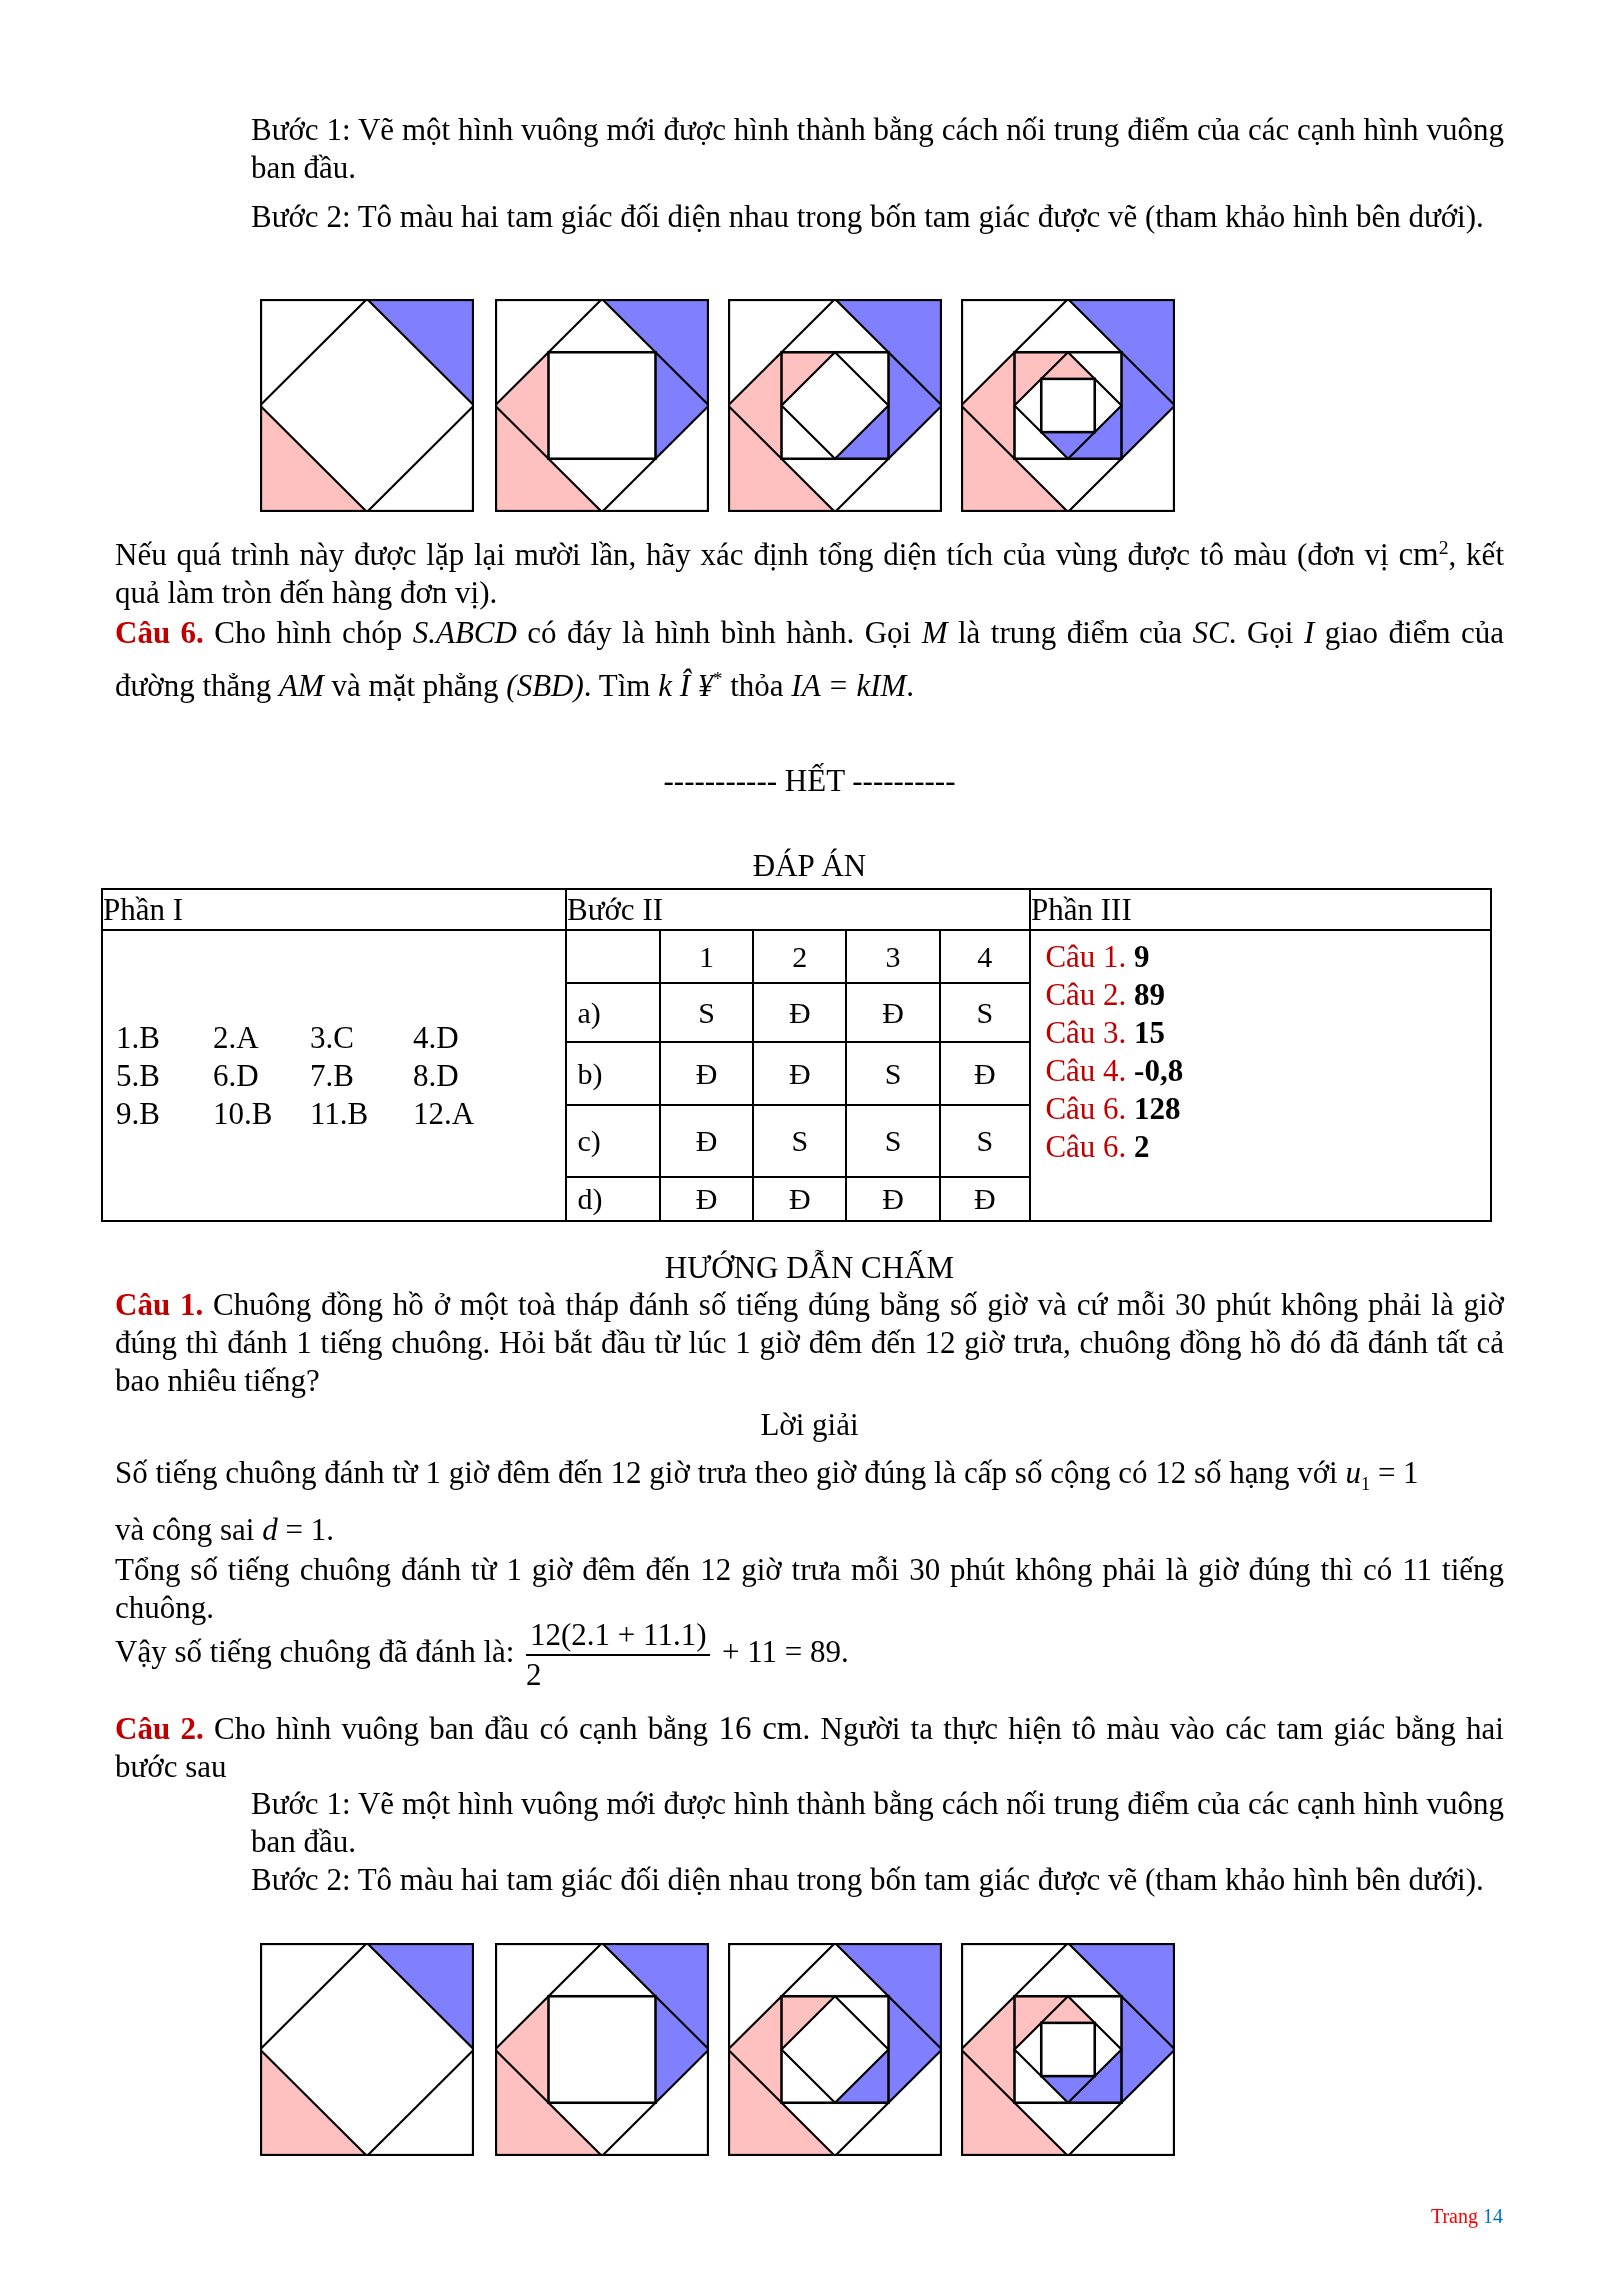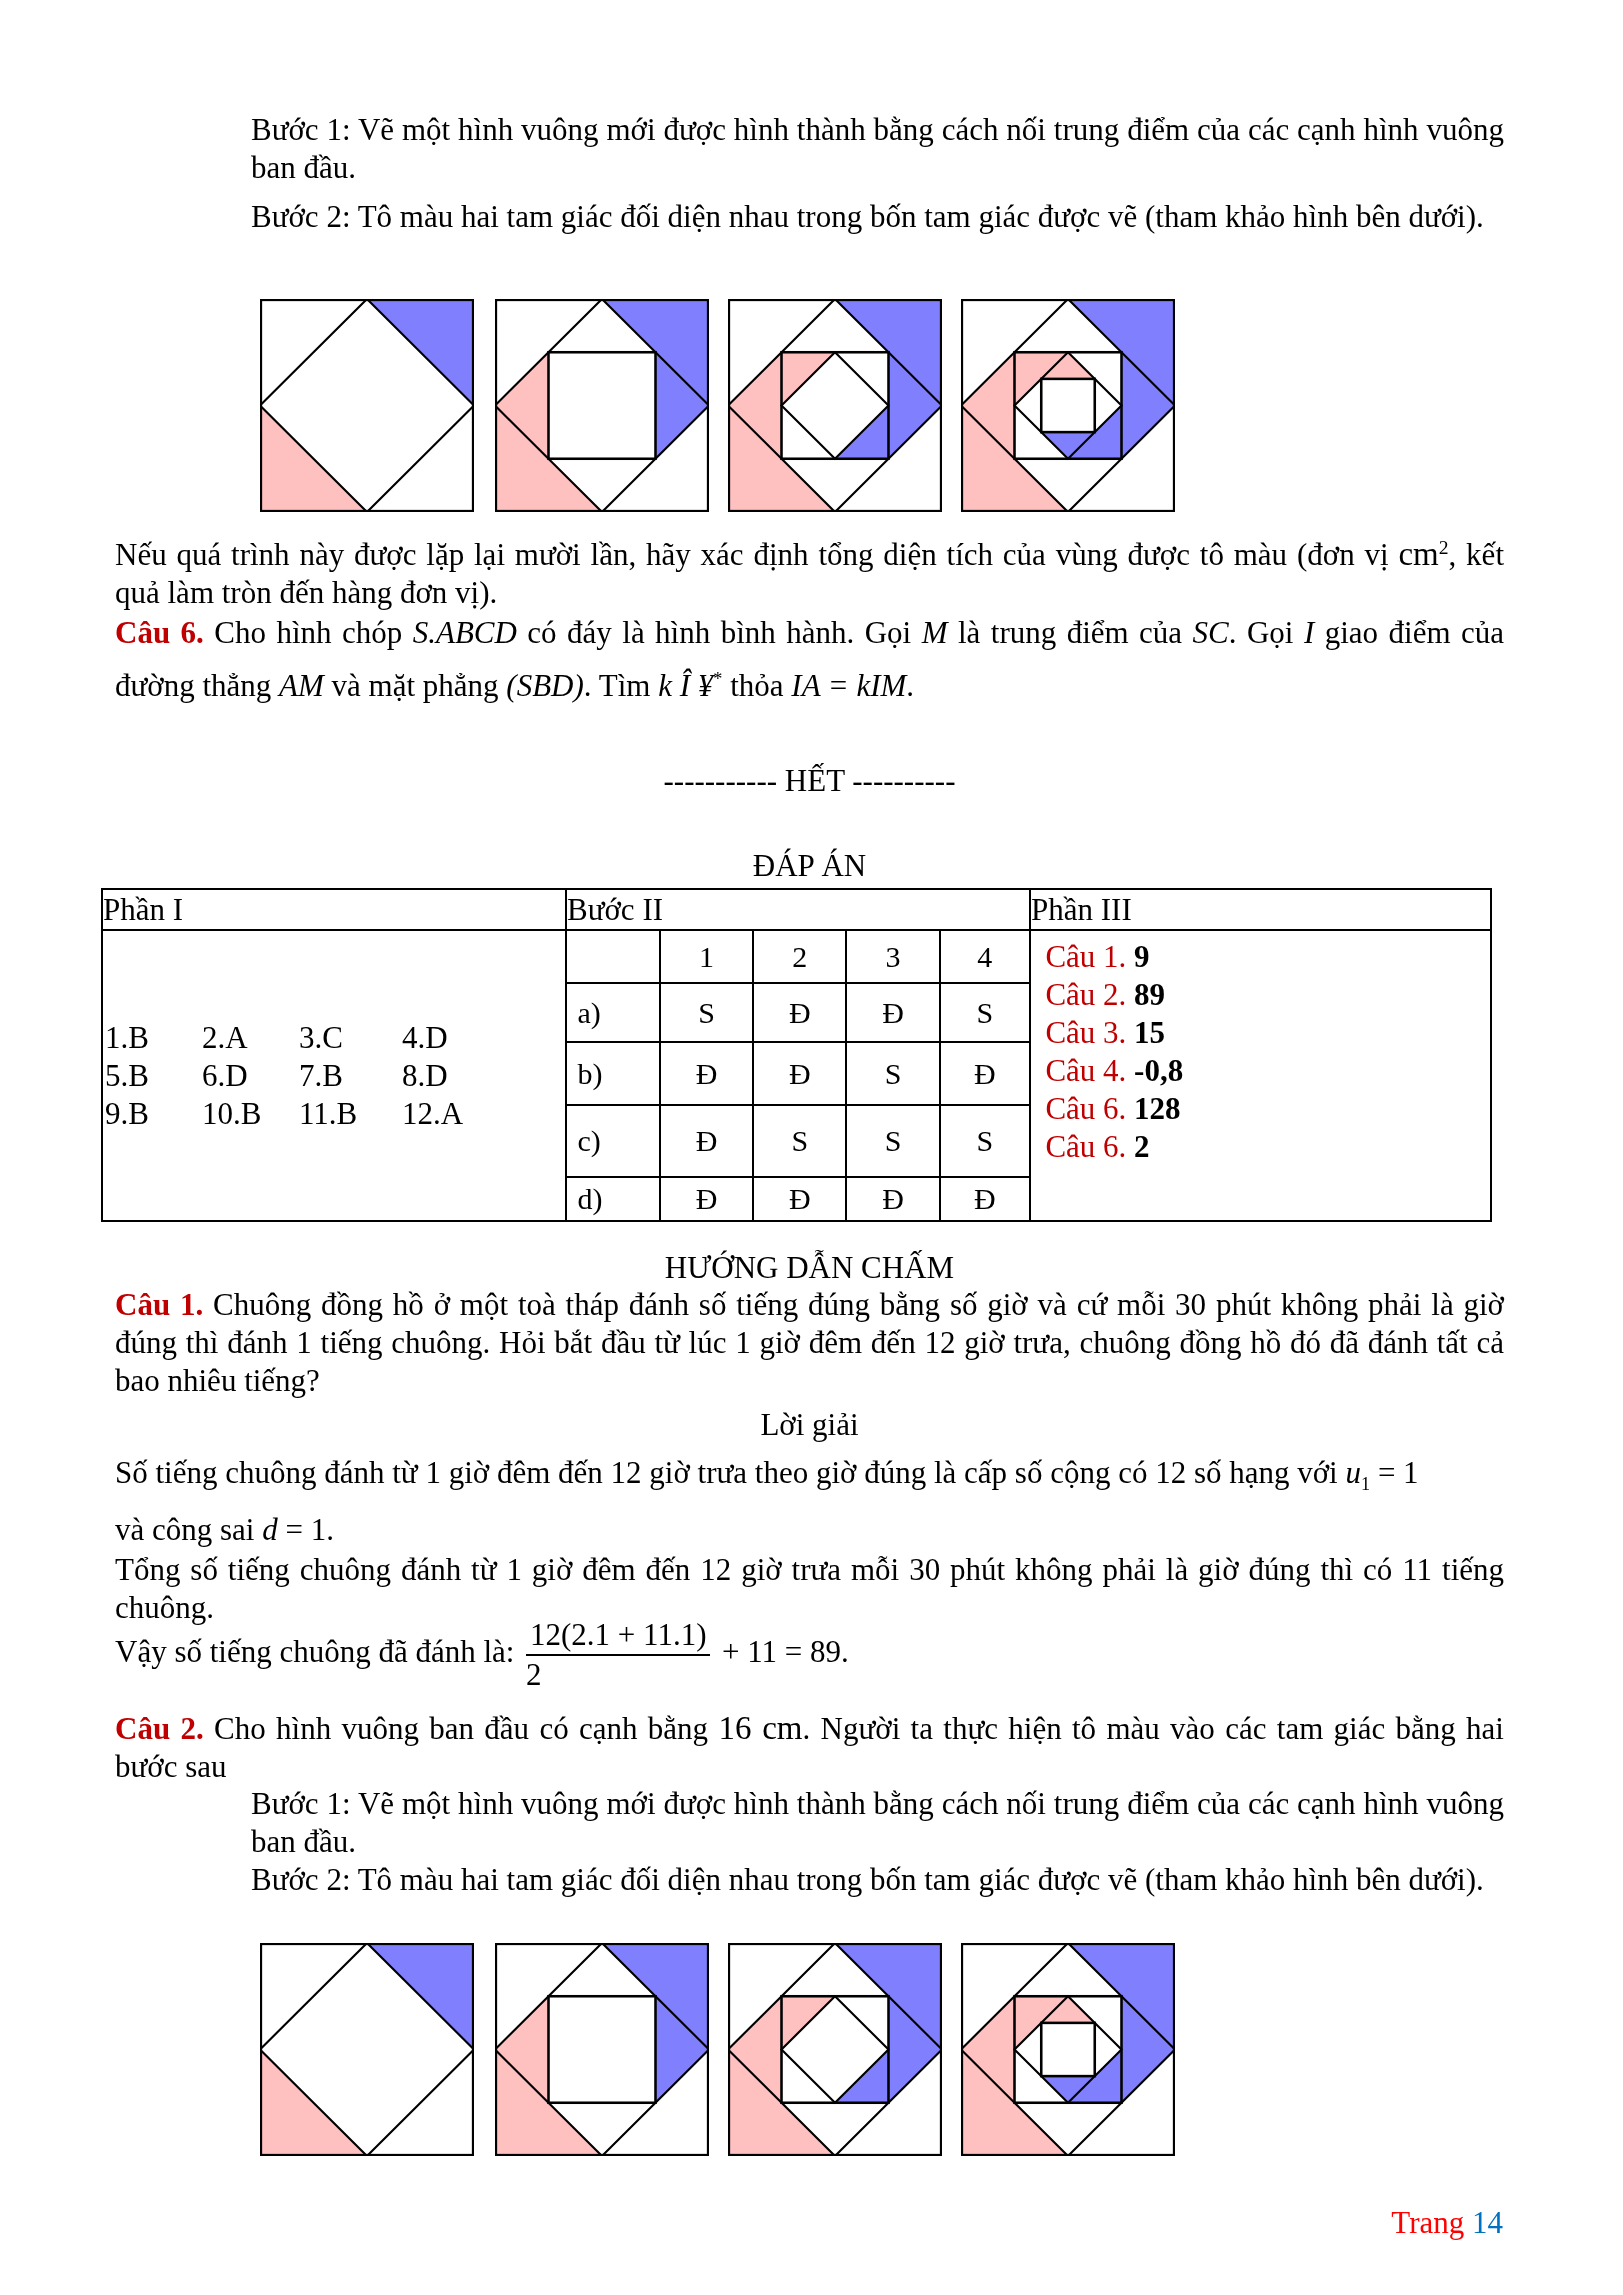--- a/index.html
+++ b/index.html
@@ -102,21 +102,21 @@
 <div class="p center bold" style="top:847px;">ĐÁP ÁN</div>
 
 <table class="ans">
   <tbody>
       <tr>
     <td class="hdr" style="width:462px;">Phần I</td>
     <td class="hdr" style="width:462px;">Bước II</td>
     <td class="hdr">Phần III</td>
   </tr>
   <tr style="height:289px;">
-    <td style="vertical-align:middle;padding-left:2px;">
+    <td style="vertical-align:middle;padding-left:13px;">
       <div style="display:grid;grid-template-columns:97px 97px 103px 98px;line-height:38px;font-size:31px;">
         <span>1.B</span>
             <span>2.A</span>
             <span>3.C</span>
             <span>4.D</span>
         <span>5.B</span>
             <span>6.D</span>
             <span>7.B</span>
             <span>8.D</span>
         <span>9.B</span>
@@ -251,17 +251,17 @@
       <polygon points="37.5,62.5 62.5,62.5 50,75" fill="#8080ff"></polygon>
       <rect x="0.5" y="0.5" width="99" height="99" fill="none" stroke="#000" stroke-width="1"></rect>
       <polygon points="50,0 100,50 50,100 0,50" fill="none" stroke="#000" stroke-width="1"></polygon>
       <rect x="25" y="25" width="50" height="50" fill="none" stroke="#000" stroke-width="1.2"></rect>
       <polygon points="50,25 75,50 50,75 25,50" fill="none" stroke="#000" stroke-width="1"></polygon>
       <rect x="37.5" y="37.5" width="25" height="25" fill="none" stroke="#000" stroke-width="1.2"></rect>
     </svg>
   </div>
 </div>
 
-<div class="abs bold" style="right:120px;top:2205px;font-size:31px;">
+<div class="abs bold" style="right:120px;top:2205px;font-size:20px;">
   <span style="color:#ff0000;">Trang</span>
   <span style="color:#0070c0;">14</span>
 </div>
 
 
 </body></html>

